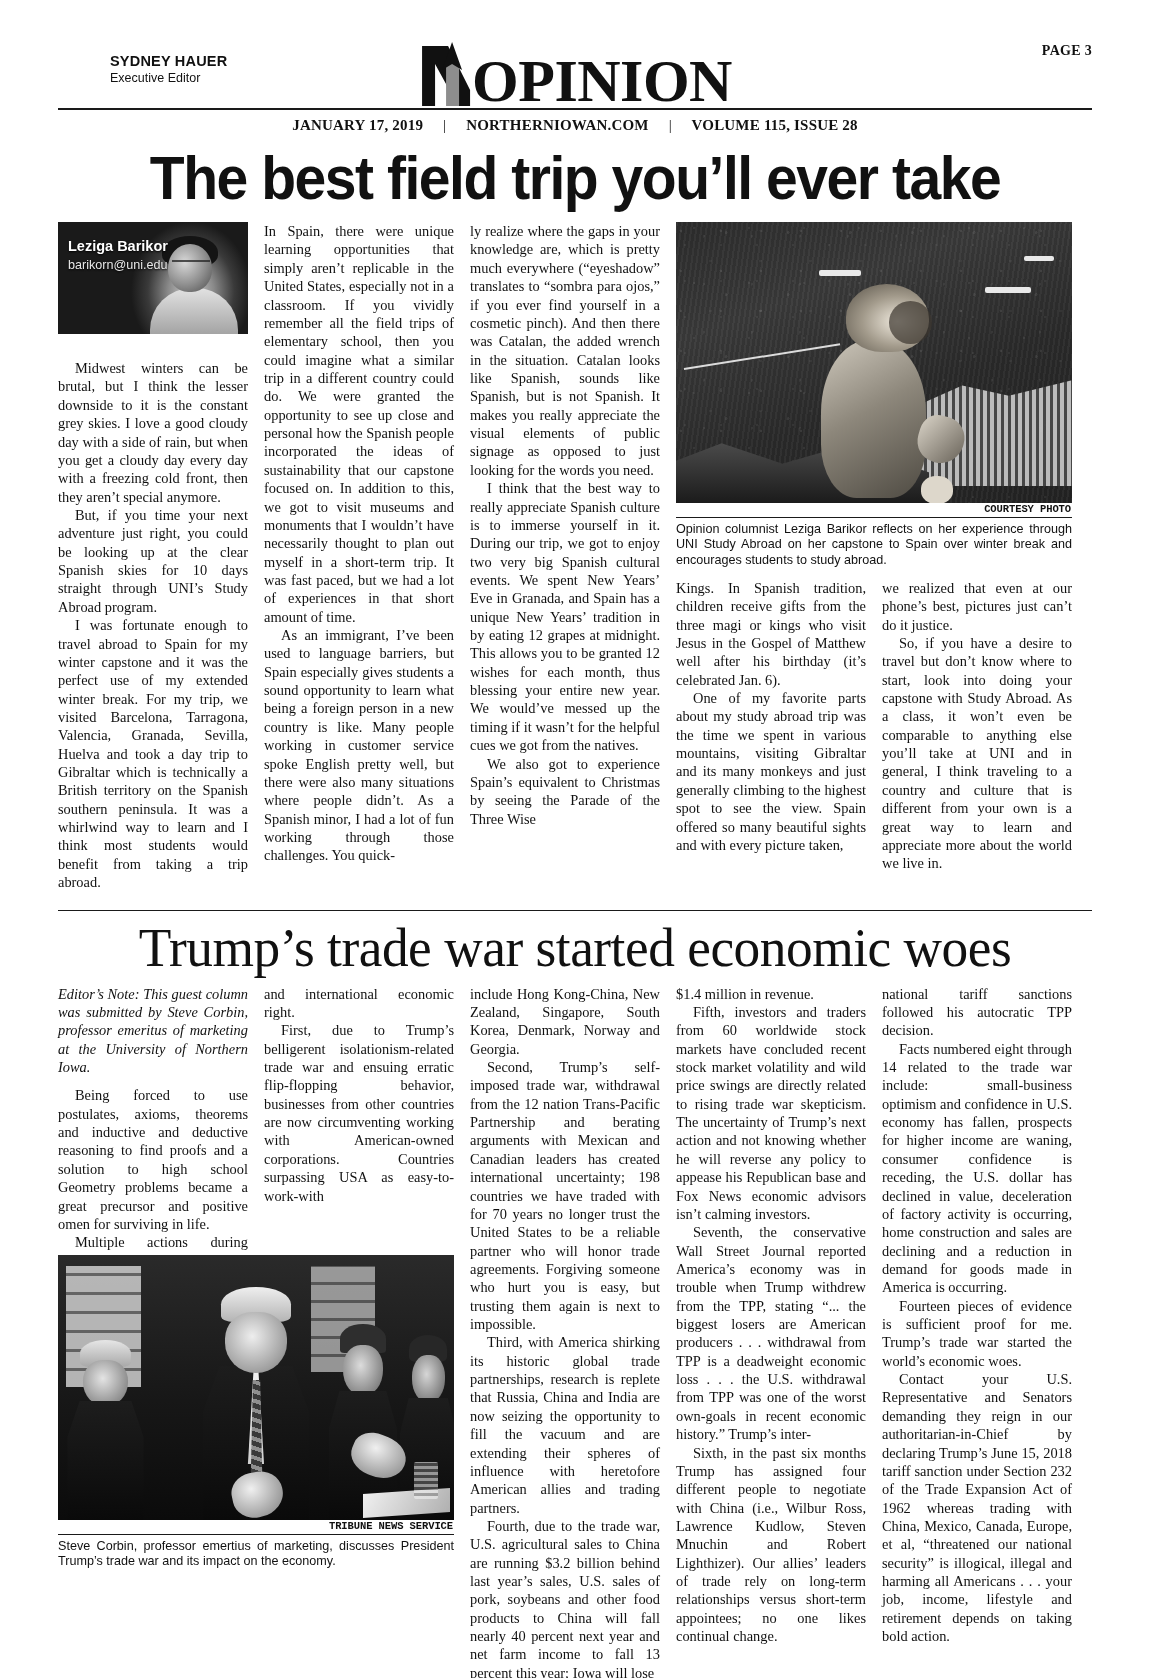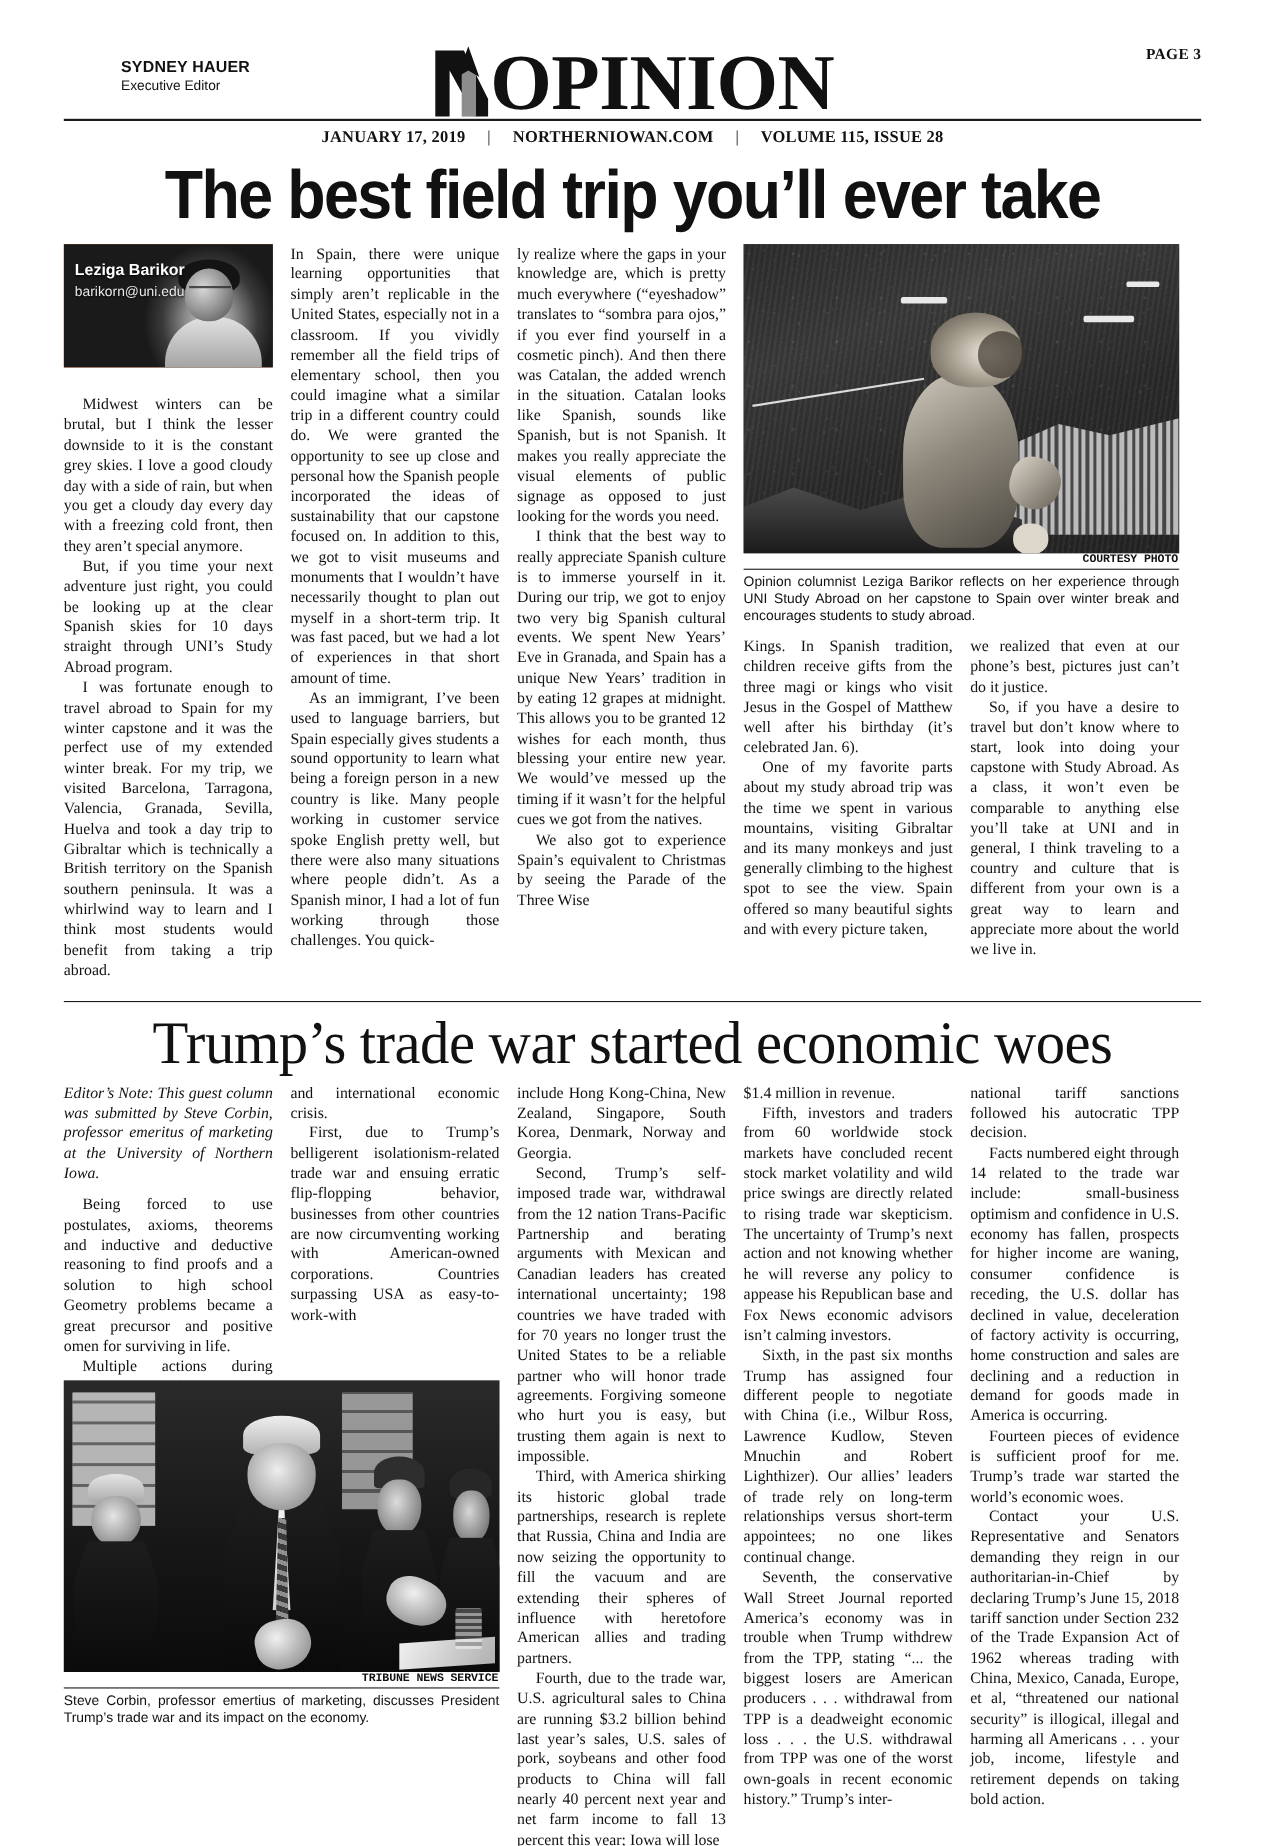--- a/index.html
+++ b/index.html
@@ -56,21 +56,21 @@
     left: 50%;
     top: 38px;
     transform: translateX(-50%);
     display: flex;
     align-items: flex-end;
     height: 72px;
   }
   .logo-mark { position: relative; width: 56px; height: 70px; }
   .section-word {
     font-family: "Liberation Serif", serif;
-    font-size: 72px;
+    font-size: 60px;
     font-weight: bold;
     letter-spacing: -0.5px;
     line-height: 0.9;
     margin-left: -2px;
     margin-bottom: 2px;
   }
 
   
   .rule-thick { border-top: 2.5px solid #1a1a1a; }
   .rule-thin  { border-top: 1px solid #1a1a1a; }
@@ -484,36 +484,36 @@
 
   <div class="cols">
 
     <div class="col">
       <p class="noindent ital">Editor’s Note: This guest column was submitted by Steve Corbin, professor emeritus of marketing at the University of Northern Iowa.</p>
       <p style="margin-top:10px;">Being forced to use postulates, axioms, theorems and inductive and deductive reasoning to find proofs and a solution to high school Geometry problems became a great precursor and positive omen for surviving in life.</p>
       <p>Multiple actions during Donald Trump’s first two years of office are building momentum and one theorem is that his ill-conceived trade war has created a domestic</p>
     </div>
 
     <div class="col">
-      <p class="noindent">and international economic crisis.</p>
+      <p class="noindent">and international economic right.</p>
       <p>First, due to Trump’s belligerent isolationism-related trade war and ensuing erratic flip-flopping behavior, businesses from other countries are now circumventing working with American-owned corporations. Countries surpassing USA as easy-to-work-with</p>
     </div>
 
     <div class="col">
       <p class="noindent">include Hong Kong-China, New Zealand, Singapore, South Korea, Denmark, Norway and Georgia.</p>
       <p>Second, Trump’s self-imposed trade war, withdrawal from the 12 nation Trans-Pacific Partnership and berating arguments with Mexican and Canadian leaders has created international uncertainty; 198 countries we have traded with for 70 years no longer trust the United States to be a reliable partner who will honor trade agreements. Forgiving someone who hurt you is easy, but trusting them again is next to impossible.</p>
       <p>Third, with America shirking its historic global trade partnerships, research is replete that Russia, China and India are now seizing the opportunity to fill the vacuum and are extending their spheres of influence with heretofore American allies and trading partners.</p>
       <p>Fourth, due to the trade war, U.S. agricultural sales to China are running $3.2 billion behind last year’s sales, U.S. sales of pork, soybeans and other food products to China will fall nearly 40 percent next year and net farm income to fall 13 percent this year; Iowa will lose</p>
     </div>
 
     <div class="col">
       <p class="noindent">$1.4 million in revenue.</p>
       <p>Fifth, investors and traders from 60 worldwide stock markets have concluded recent stock market volatility and wild price swings are directly related to rising trade war skepticism. The uncertainty of Trump’s next action and not knowing whether he will reverse any policy to appease his Republican base and Fox News economic advisors isn’t calming investors.</p>
+      <p>Seventh, the conservative Wall Street Journal reported America’s economy was in trouble when Trump withdrew from the TPP, stating “... the biggest losers are American producers . . . withdrawal from TPP is a deadweight economic loss . . . the U.S. withdrawal from TPP was one of the worst own-goals in recent economic history.” Trump’s inter-</p>
       <p>Sixth, in the past six months Trump has assigned four different people to negotiate with China (i.e., Wilbur Ross, Lawrence Kudlow, Steven Mnuchin and Robert Lighthizer). Our allies’ leaders of trade rely on long-term relationships versus short-term appointees; no one likes continual change.</p>
-      <p>Seventh, the conservative Wall Street Journal reported America’s economy was in trouble when Trump withdrew from the TPP, stating “... the biggest losers are American producers . . . withdrawal from TPP is a deadweight economic loss . . . the U.S. withdrawal from TPP was one of the worst own-goals in recent economic history.” Trump’s inter-</p>
     </div>
 
     <div class="col">
       <p class="noindent">national tariff sanctions followed his autocratic TPP decision.</p>
       <p>Facts numbered eight through 14 related to the trade war include: small-business optimism and confidence in U.S. economy has fallen, prospects for higher income are waning, consumer confidence is receding, the U.S. dollar has declined in value, deceleration of factory activity is occurring, home construction and sales are declining and a reduction in demand for goods made in America is occurring.</p>
       <p>Fourteen pieces of evidence is sufficient proof for me. Trump’s trade war started the world’s economic woes.</p>
       <p>Contact your U.S. Representative and Senators demanding they reign in our authoritarian-in-Chief by declaring Trump’s June 15, 2018 tariff sanction under Section 232 of the Trade Expansion Act of 1962 whereas trading with China, Mexico, Canada, Europe, et al, “threatened our national security” is illogical, illegal and harming all Americans . . . your job, income, lifestyle and retirement depends on taking bold action.</p>
     </div>
 
   </div>

